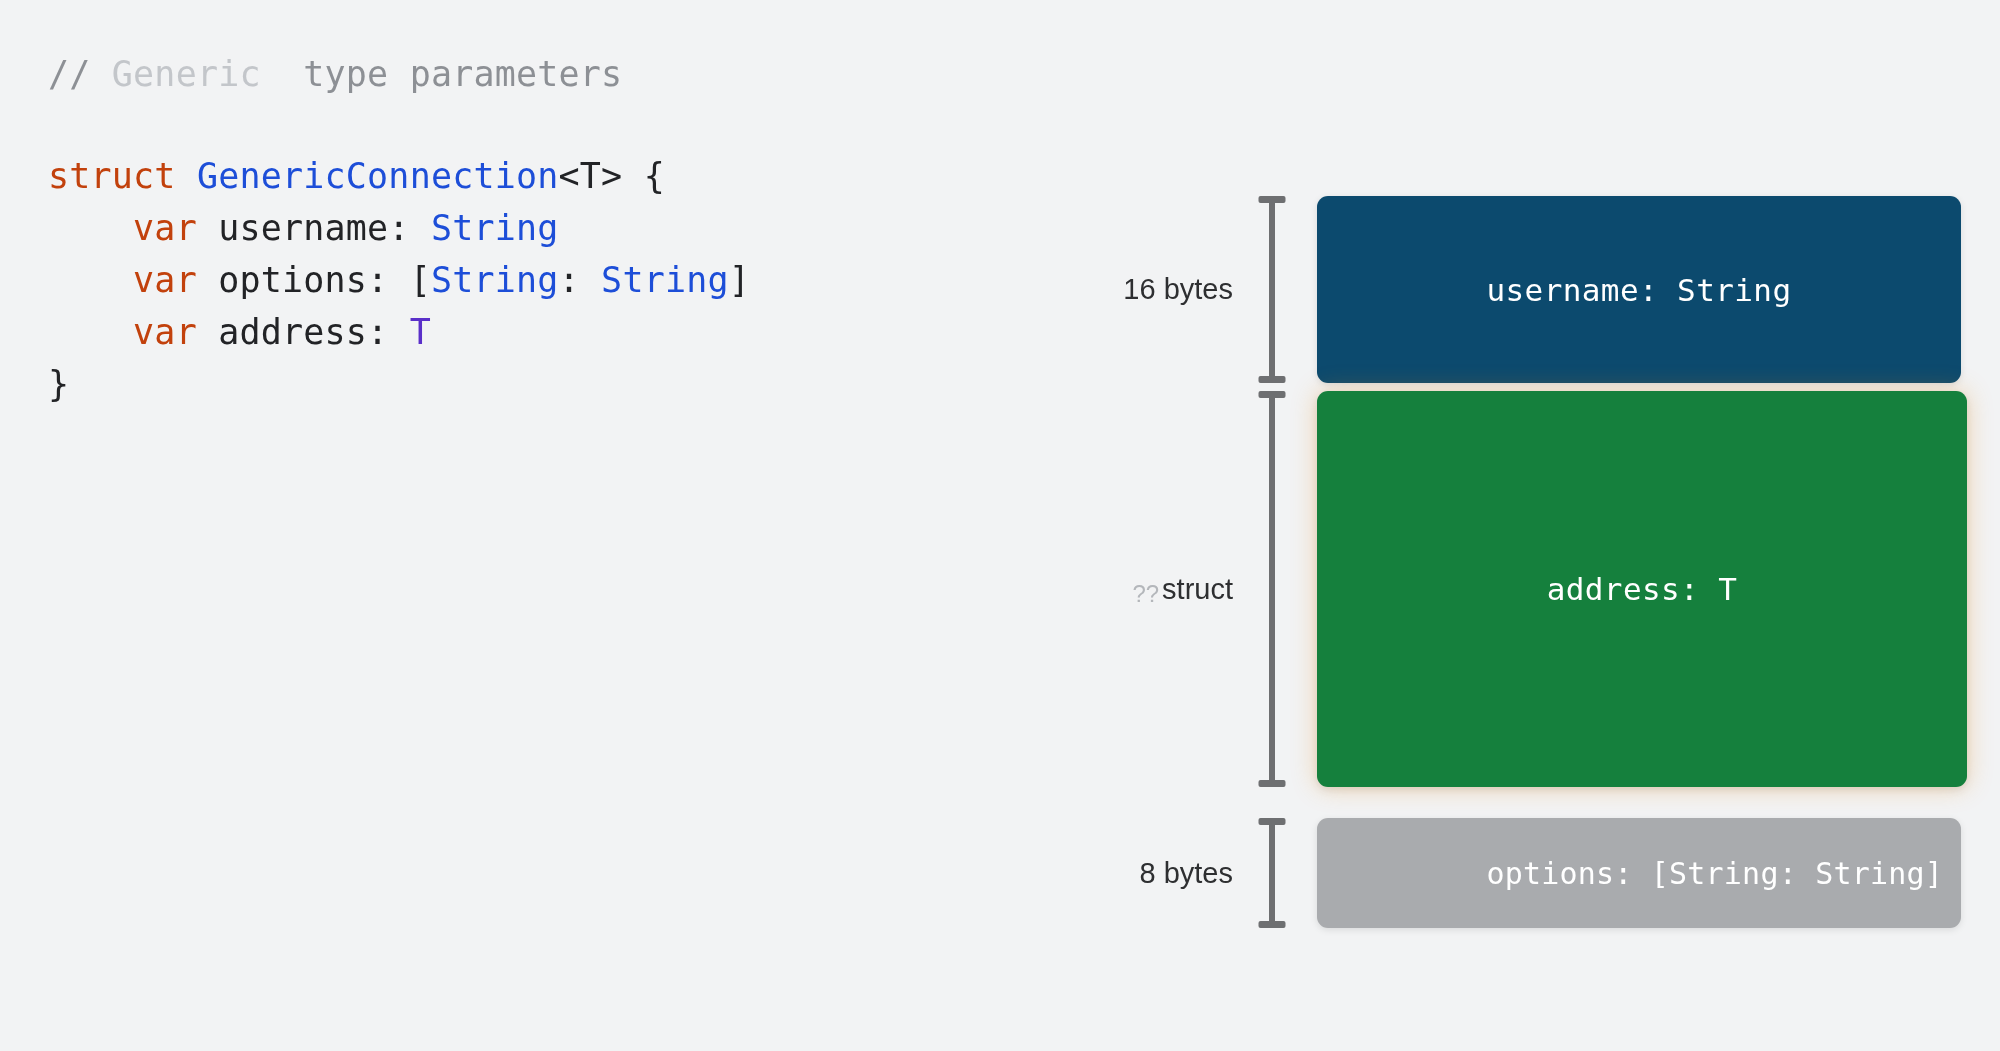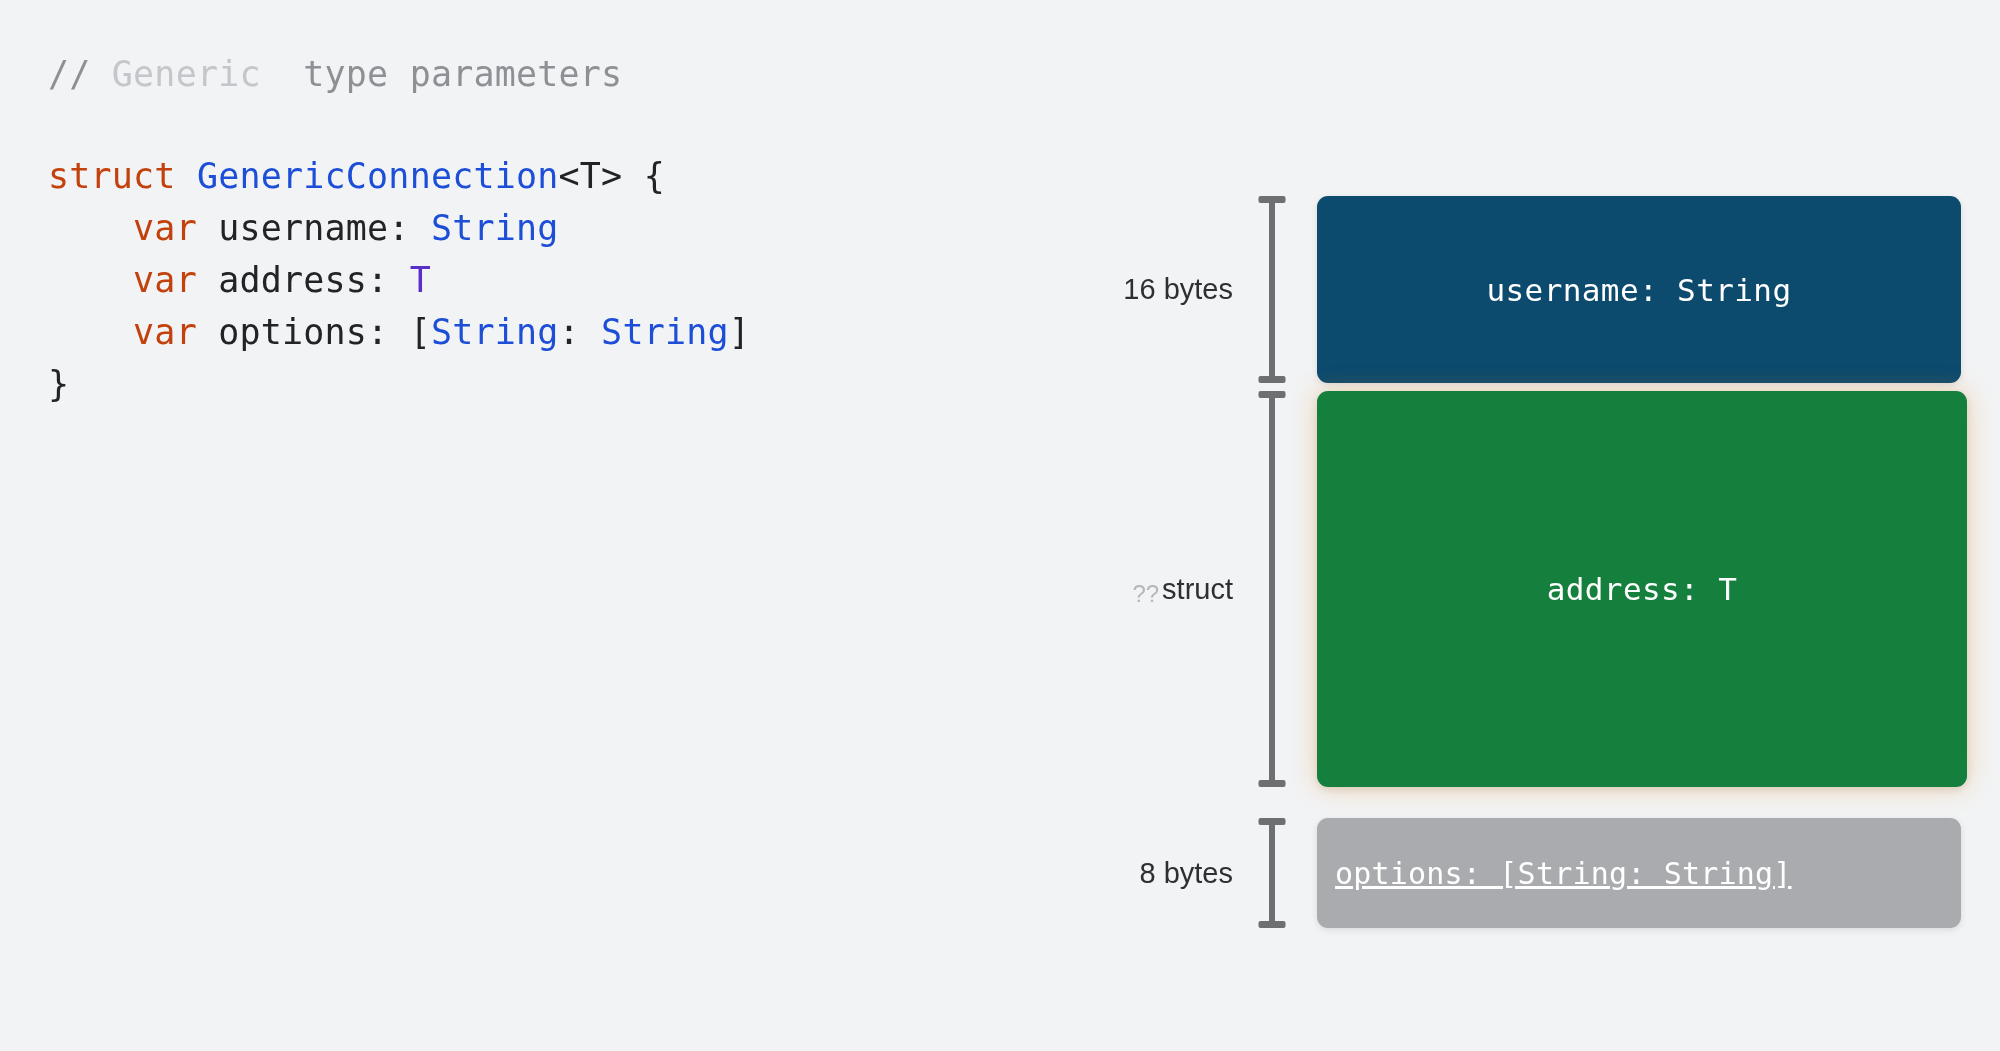--- a/index.html
+++ b/index.html
@@ -133,36 +133,36 @@
     box-shadow: 0 2px 7px rgba(0,0,0,0.10);
   }
   .block-orange {
     background: #f08a12;
     justify-content: center;
     margin-right: -6px;
     box-shadow: 0 0 26px rgba(240,138,18,0.30), 0 3px 9px rgba(0,0,0,0.10);
   }
   .block-label-lg { font-size: 31px; letter-spacing: 0.4px; }
   .block-label-sm { font-size: 30px; letter-spacing: 0.2px; }
-  .block-options  { justify-content: flex-start; padding: 8px 18px; text-decoration: underline; }
+  .block-options  { justify-content: flex-end; padding: 8px 18px; }
 </style>
 </head>
 <body>
 
 <div class="slide">
 
   <div class="code-panel">
 
     <div class="code-line code-comment"><span>// </span><span class="tok-fade">Generic</span><span>  </span><span class="tok-dim">type parameters</span></div>
 
     <div class="code-block">
         <div class="code-line"><span class="tok-kw">struct</span><span class="tok-plain"> </span><span class="tok-type">GenericConnection</span><span class="tok-plain">&lt;T&gt;</span><span class="tok-plain"> </span><span class="tok-punct">{</span></div>
         <div class="code-line"><span class="tok-plain">    </span><span class="tok-kw">var</span><span class="tok-plain"> username: </span><span class="tok-type">String</span></div>
+        <div class="code-line"><span class="tok-plain">    </span><span class="tok-kw">var</span><span class="tok-plain"> options: </span><span class="tok-punct">[</span><span class="tok-type">String</span><span class="tok-plain">: </span><span class="tok-type">String</span><span class="tok-punct">]</span></div>
         <div class="code-line"><span class="tok-plain">    </span><span class="tok-kw">var</span><span class="tok-plain"> address: </span><span class="tok-generic">T</span></div>
-        <div class="code-line"><span class="tok-plain">    </span><span class="tok-kw">var</span><span class="tok-plain"> options: </span><span class="tok-punct">[</span><span class="tok-type">String</span><span class="tok-plain">: </span><span class="tok-type">String</span><span class="tok-punct">]</span></div>
         <div class="code-line"><span class="tok-punct">}</span></div>
       </div>
   </div>
 
   <div class="diagram">
       <div class="row row-username">
         <div class="size-label">
           <span>16 bytes</span>
         </div>
         <div class="beam">

